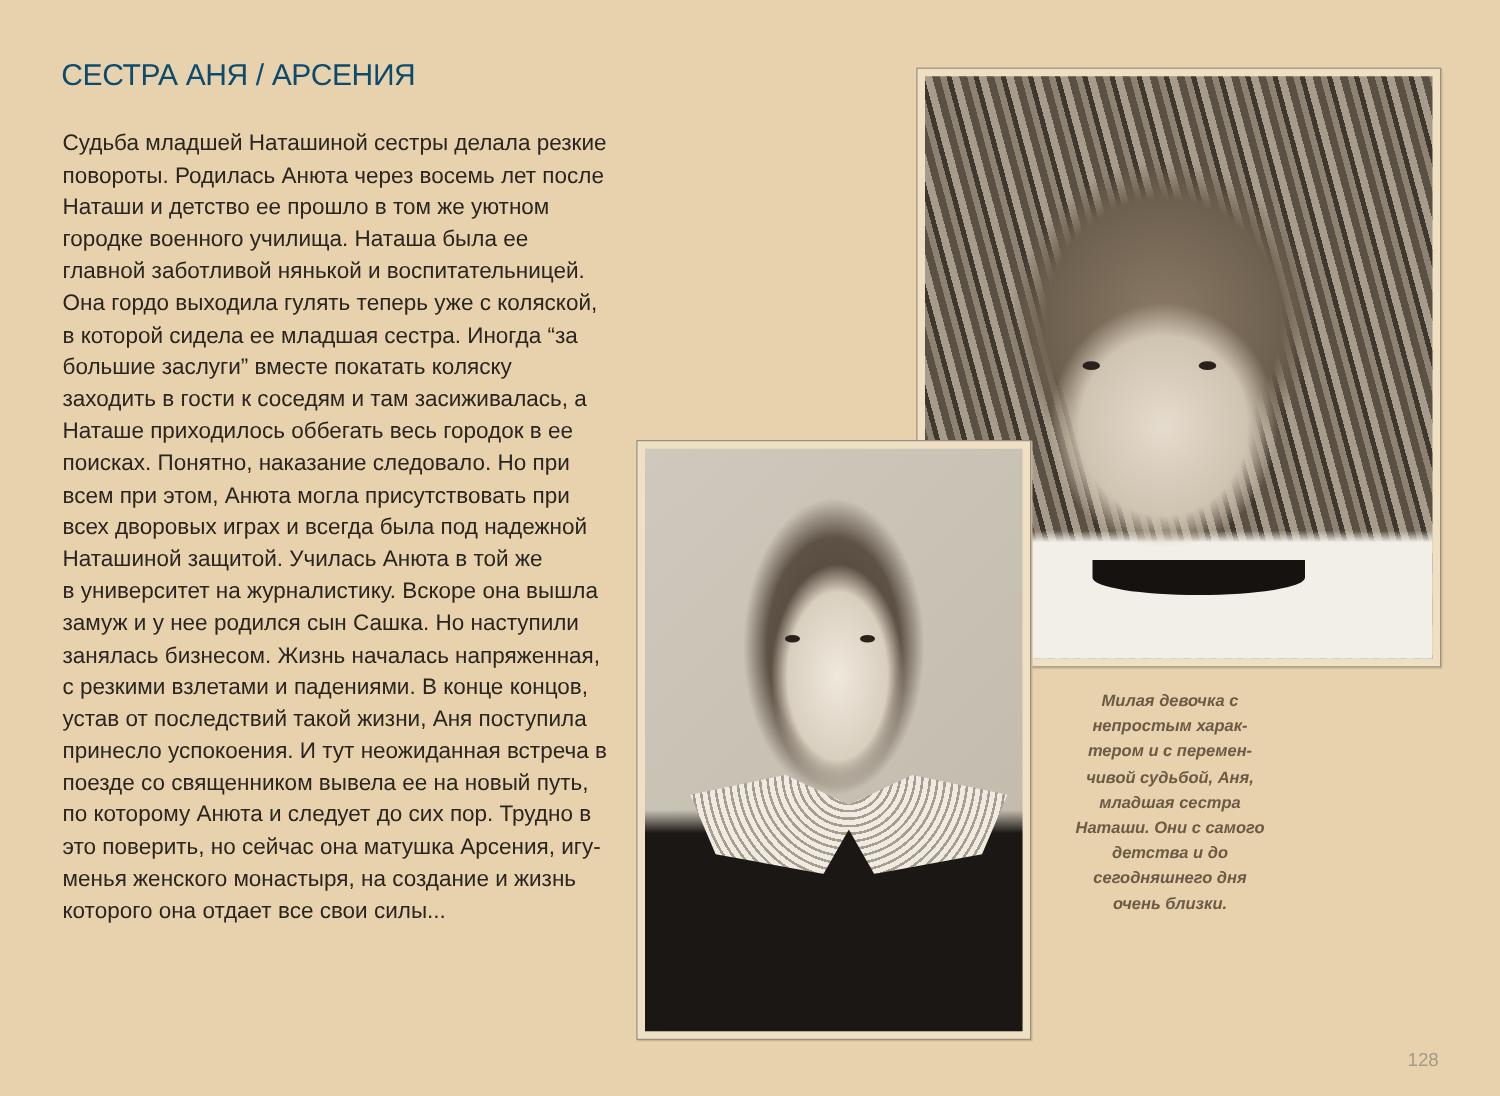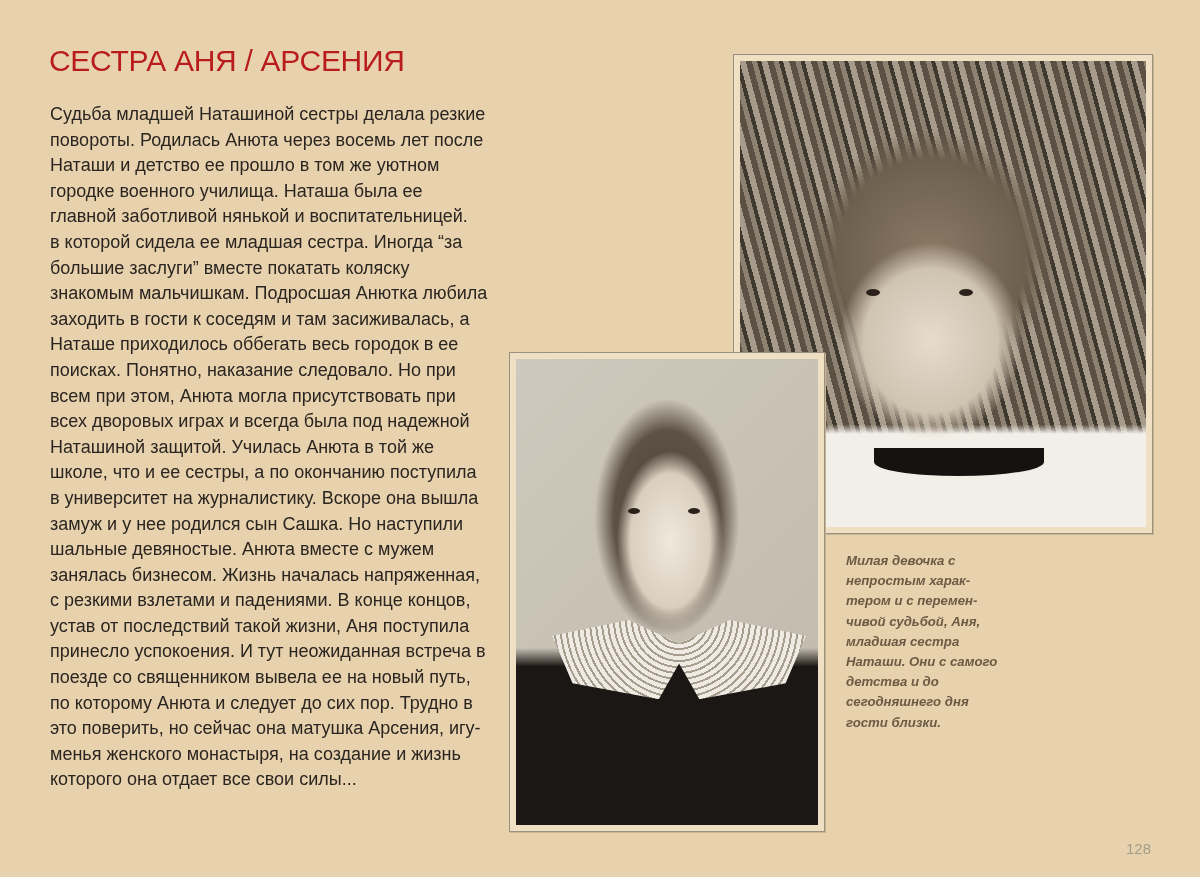--- a/index.html
+++ b/index.html
@@ -4,22 +4,22 @@
 <style>
   html, body { margin: 0; padding: 0; }
   body {
     width: 1200px; height: 877px; overflow: hidden; position: relative;
     background: #e8d2ad;
     font-family: "Liberation Sans", sans-serif;
     color: #231f1a;
   }
   .title {
     position: absolute; left: 49px; top: 44px;
-    font-size: 30px; letter-spacing: -0.3px; font-weight: normal;
-    color: #b91c1c; margin: 0; line-height: 34px;
+    font-size: 24px; letter-spacing: -0.3px; font-weight: normal;
+    color: #0c4a6e; margin: 0; line-height: 34px;
   }
   .body-text {
     position: absolute; left: 50px; top: 102px; width: 470px;
     font-size: 18px; line-height: 25.6px; color: #2a2520;
   }
   .body-text .line { display: block; white-space: nowrap; }
   .frame {
     position: absolute;
     border: 1px solid #9a8f80;
     box-shadow: inset 0 0 0 5px #efe0c3, 1px 1px 0 #c9b590;
@@ -55,51 +55,50 @@
     position: absolute; left: 12%; top: 56%; width: 84%; height: 17%;
     background: repeating-radial-gradient(circle at 50% 0, #f0ebe2 0 4px, #a69d8f 4px 6px);
     clip-path: polygon(0 20%, 30% 0, 50% 30%, 70% 0, 100% 20%, 92% 80%, 58% 100%, 50% 55%, 42% 100%, 8% 80%);
   }
   #photo2 .eye { position: absolute; width: 12px; height: 6px; background: #2a211b; border-radius: 50%; top: 32%; }
 
   .caption {
     position: absolute; left: 846px; top: 551px; width: 180px;
     font-size: 13.2px; line-height: 20.2px; font-style: italic; font-weight: bold;
     color: #6b5a44;
+    text-align: center;
   }
   .caption .line { display: block; white-space: nowrap; }
   .page-number {
     position: absolute; left: 1126px; top: 840px;
     font-size: 15px; color: #a29d88;
   }
 </style>
 </head>
 <body>
 
 <h1 class="title">СЕСТРА АНЯ / АРСЕНИЯ</h1>
 
 <div class="body-text">
   <span class="line">Судьба младшей Наташиной сестры делала резкие</span>
   <span class="line">повороты. Родилась Анюта через восемь лет после</span>
   <span class="line">Наташи и детство ее прошло в том же уютном</span>
   <span class="line">городке военного училища. Наташа была ее</span>
   <span class="line">главной заботливой нянькой и воспитательницей.</span>
+  <span class="line">Она гордо выходила гулять теперь уже с коляской,</span>
   <span class="line">в которой сидела ее младшая сестра. Иногда “за</span>
   <span class="line">большие заслуги” вместе покатать коляску</span>
-  <span class="line">знакомым мальчишкам. Подросшая Анютка любила</span>
   <span class="line">заходить в гости к соседям и там засиживалась, а</span>
   <span class="line">Наташе приходилось оббегать весь городок в ее</span>
   <span class="line">поисках. Понятно, наказание следовало. Но при</span>
   <span class="line">всем при этом, Анюта могла присутствовать при</span>
   <span class="line">всех дворовых играх и всегда была под надежной</span>
   <span class="line">Наташиной защитой. Училась Анюта в той же</span>
-  <span class="line">школе, что и ее сестры, а по окончанию поступила</span>
   <span class="line">в университет на журналистику. Вскоре она вышла</span>
   <span class="line">замуж и у нее родился сын Сашка. Но наступили</span>
-  <span class="line">шальные девяностые. Анюта вместе с мужем</span>
   <span class="line">занялась бизнесом. Жизнь началась напряженная,</span>
   <span class="line">с резкими взлетами и падениями. В конце концов,</span>
   <span class="line">устав от последствий такой жизни, Аня поступила</span>
   <span class="line">принесло успокоения. И тут неожиданная встреча в</span>
   <span class="line">поезде со священником вывела ее на новый путь,</span>
   <span class="line">по которому Анюта и следует до сих пор. Трудно в</span>
   <span class="line">это поверить, но сейчас она матушка Арсения, игу-</span>
   <span class="line">менья женского монастыря, на создание и жизнь</span>
   <span class="line">которого она отдает все свои силы...</span>
 </div>
@@ -122,16 +121,16 @@
 
 <div class="caption">
   <span class="line">Милая девочка с</span>
   <span class="line">непростым харак-</span>
   <span class="line">тером и с перемен-</span>
   <span class="line">чивой судьбой, Аня,</span>
   <span class="line">младшая сестра</span>
   <span class="line">Наташи. Они с самого</span>
   <span class="line">детства и до</span>
   <span class="line">сегодняшнего дня</span>
-  <span class="line">гости близки.</span>
+  <span class="line">очень близки.</span>
 </div>
 
 <div class="page-number">128</div>
 
 </body></html>

